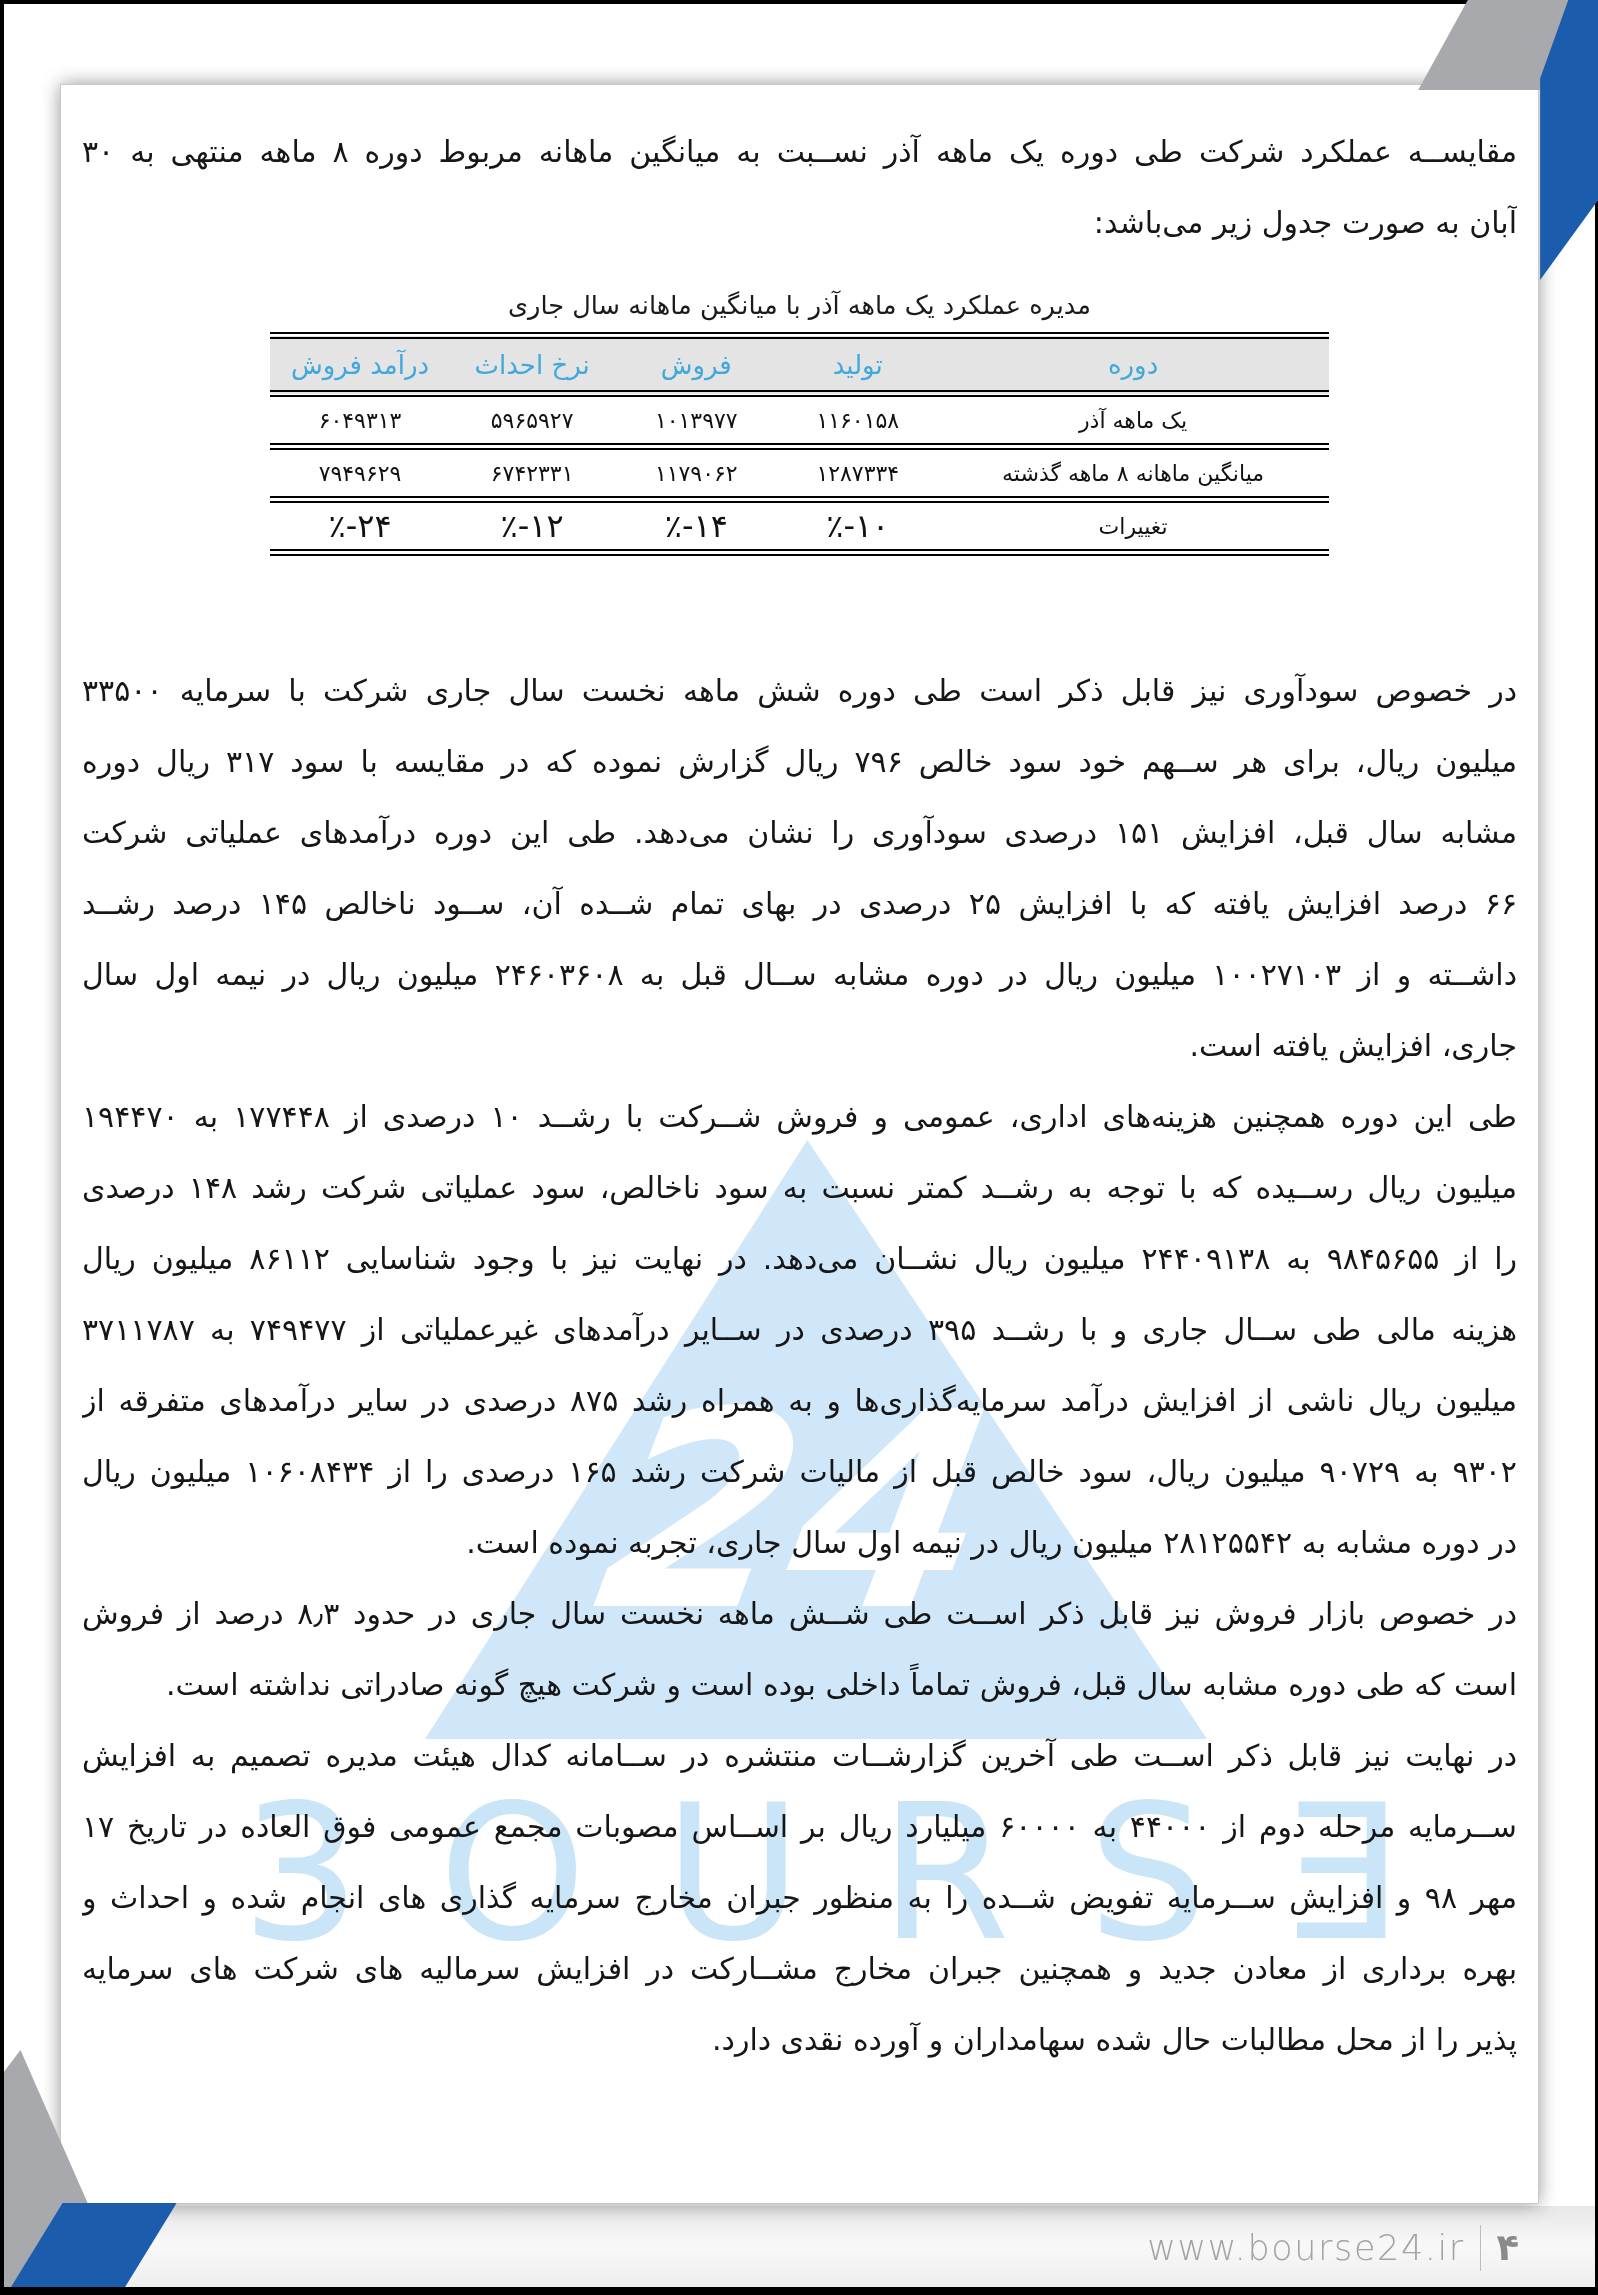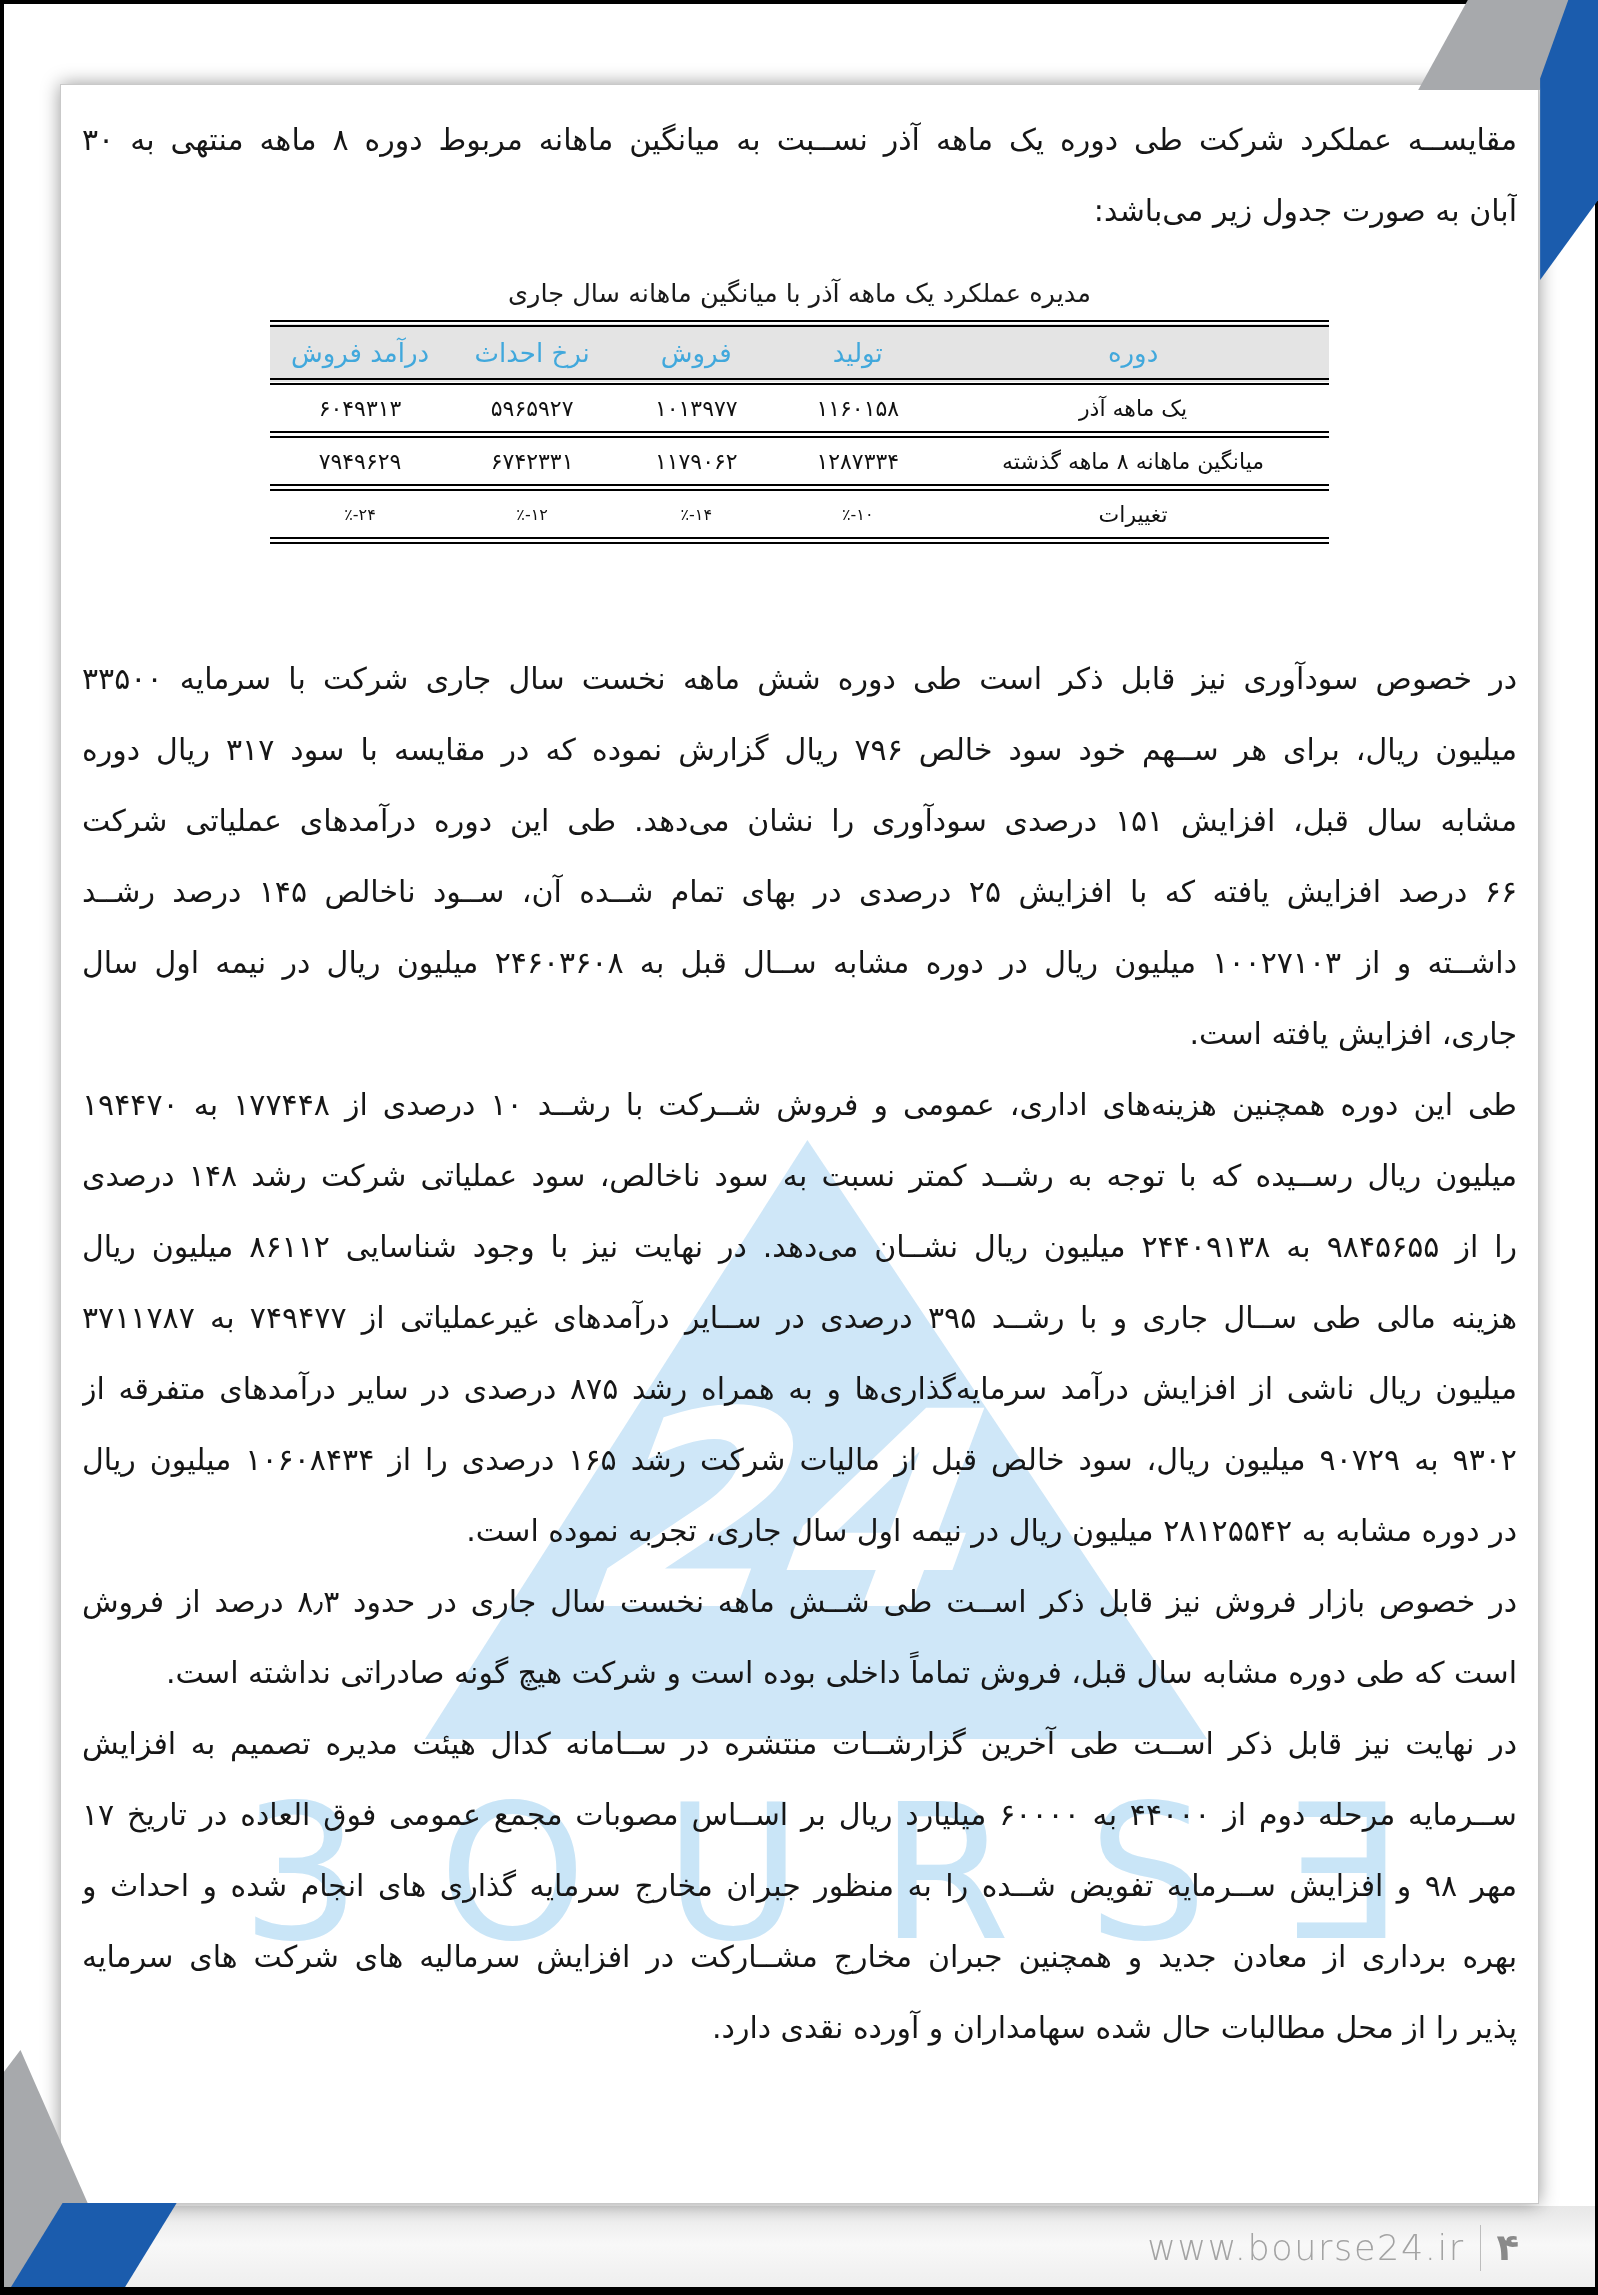--- a/index.html
+++ b/index.html
@@ -27,33 +27,33 @@
   
   .watermark{position:absolute;inset:0;z-index:0;pointer-events:none;}
   .wm-triangle{position:absolute;left:364px;top:1055px;width:782px;height:599px;background:#cfe7f8;
     clip-path:polygon(48.9% 0,100% 100%,0 100%);}
   .wm-24{position:absolute;left:512px;top:1267px;width:448px;text-align:center;color:#ffffff;
     font-size:272px;line-height:320px;font-weight:bold;font-style:italic;transform:skewX(-10deg);}
   .wm-letters{position:absolute;left:180px;top:1694px;width:1163px;display:flex;justify-content:space-between;
     color:#c9e5f7;font-size:188px;line-height:188px;font-weight:normal;}
   .wm-letters span:last-child{transform:scaleX(-1);}
   
-  .content{position:absolute;inset:0;z-index:1;direction:rtl;color:#161616;}
+  .content{position:absolute;inset:0;z-index:1;direction:rtl;color:#161616;margin-top:12px;}
   .intro{position:absolute;top:19px;left:21px;right:21px;}
   .tline{height:71px;line-height:71px;font-size:30px;overflow:hidden;
     text-align:justify;text-align-last:justify;white-space:normal;}
   .tlast{text-align-last:right;}
   .table-block{position:absolute;top:192px;left:209px;right:209px;}
   .table-title{text-align:center;font-size:25.6px;line-height:32px;margin-bottom:11.2px;color:#1a1a1a;}
   table.cmp{width:100%;border-collapse:collapse;table-layout:fixed;}
   table.cmp th{height:58px;background:#e4e4e4;color:#41a8dc;font-size:26px;font-weight:normal;
     border-top:7.2px double #000;border-bottom:7.2px double #000;text-align:center;vertical-align:middle;}
   table.cmp td{height:53px;font-size:22px;color:#111;border-bottom:7.2px double #000;
     text-align:center;vertical-align:middle;}
-  table.cmp td.pct{font-size:16px;}
+  table.cmp td.pct{font-size:32px;}
   .body-lines{position:absolute;top:558px;left:21px;right:21px;}
   
   .footer{position:absolute;top:2217px;right:80px;height:61px;display:flex;align-items:center;gap:15px;
     z-index:11;direction:ltr;}
   .footer .url{font-size:35px;color:#a3a3a3;letter-spacing:1.6px;font-weight:300;}
   .footer .divider{width:1.6px;height:46px;background:#bdbdbd;}
   .footer .pagenum{font-size:37px;color:#8a8a8a;font-weight:bold;}
 </style>
 </head>
 <body>

